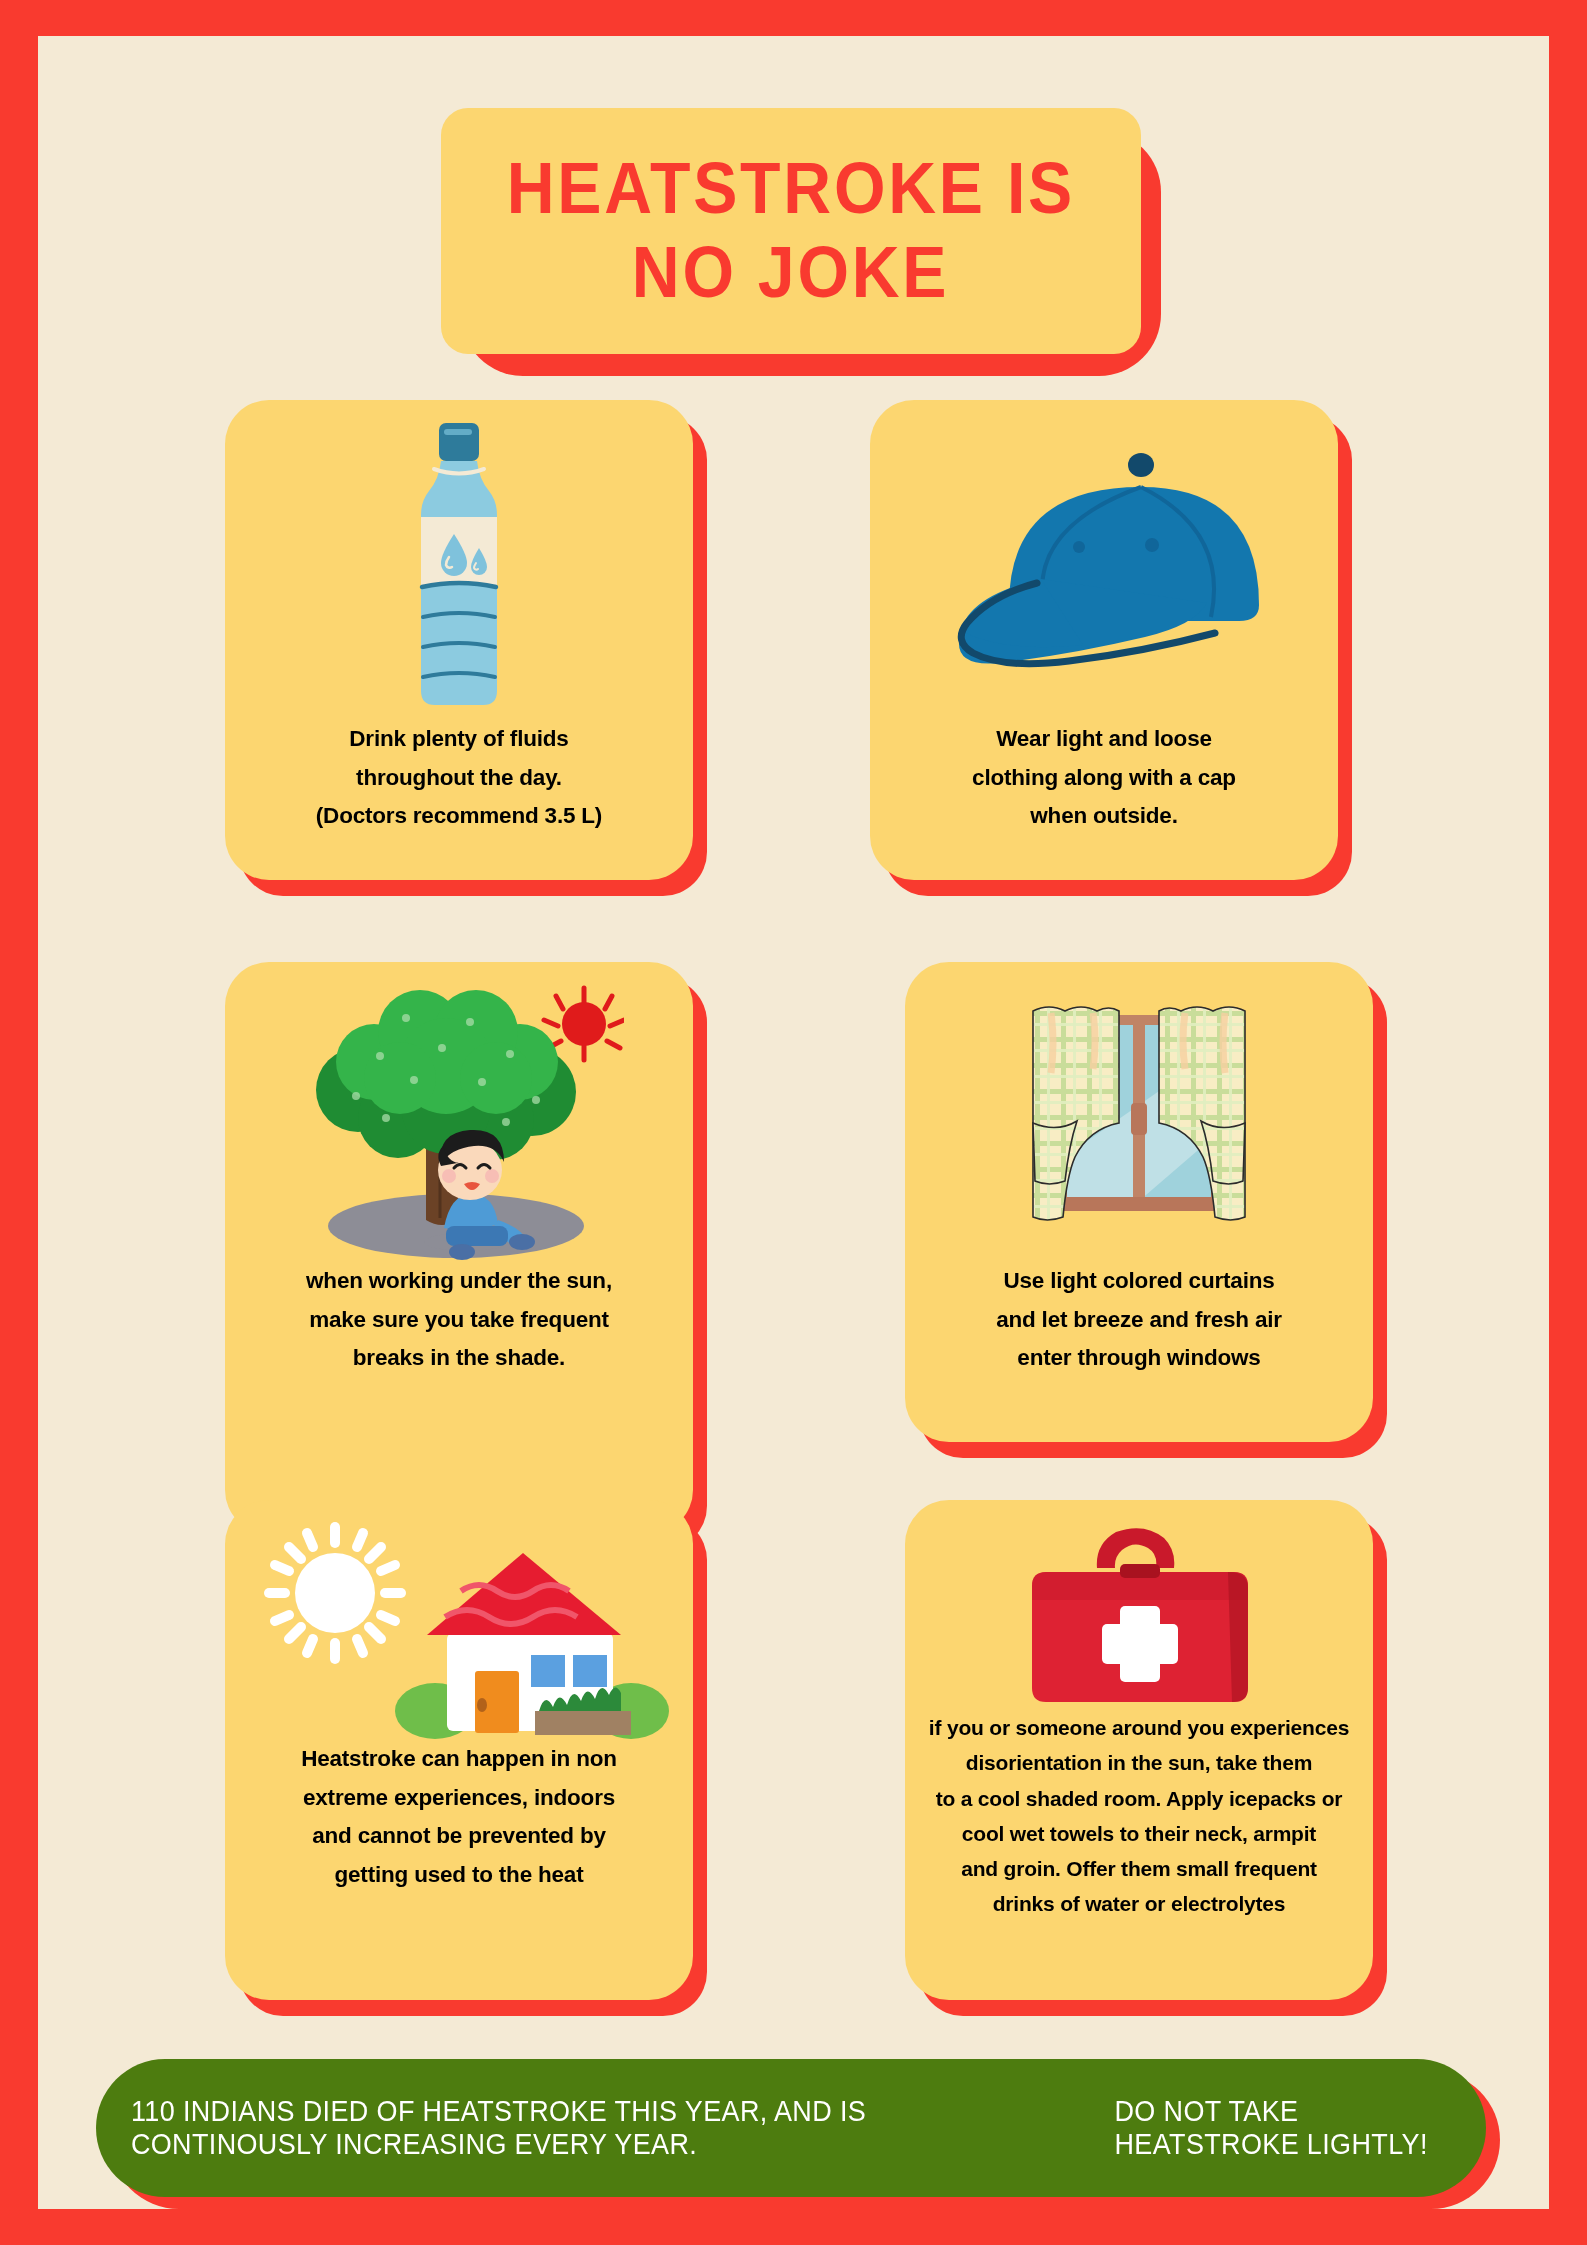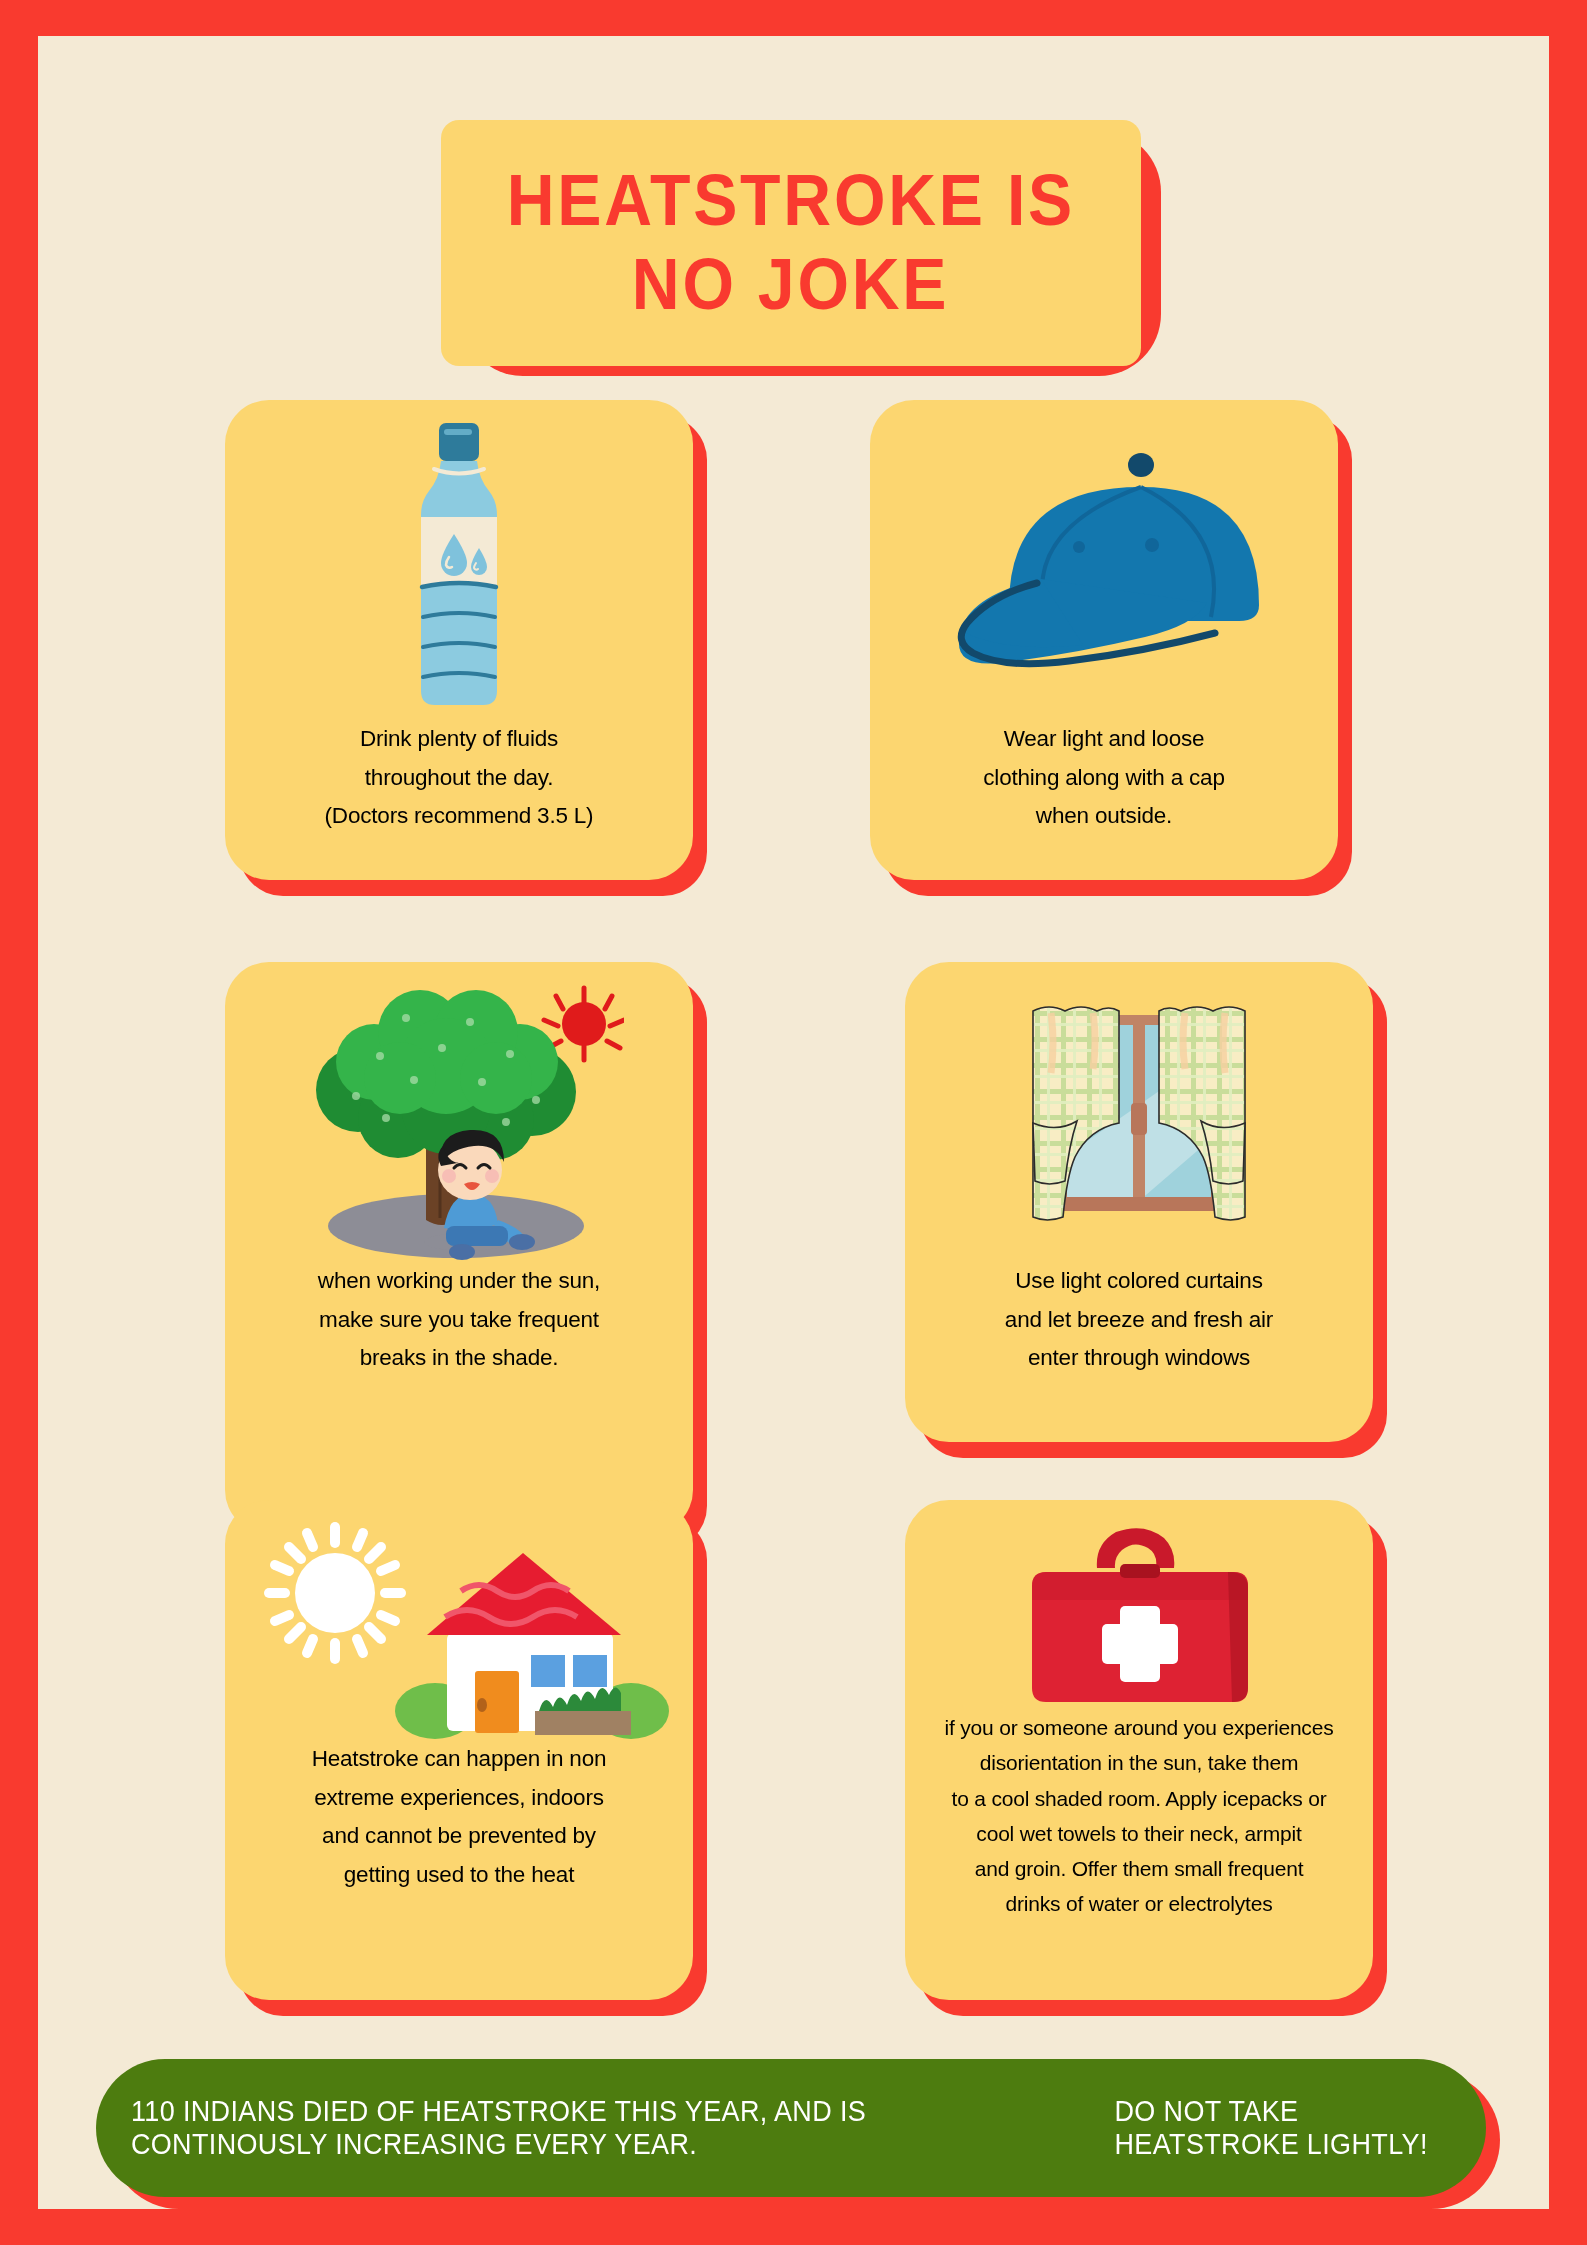--- a/index.html
+++ b/index.html
@@ -31,24 +31,24 @@
   }
   .title-shadow {
     position: absolute;
     left: 20px; top: 22px;
     width: 700px; height: 246px;
     background: #F93A2F;
     border-radius: 62px;
   }
   .title-card {
     position: absolute;
-    left: 0; top: 12px;
+    left: 0; top: 0;
     width: 700px; height: 246px;
     background: #FCD670;
-    border-radius: 18px;
+    border-radius: 27px;
     display: flex;
     flex-direction: column;
     align-items: center;
     justify-content: center;
     gap: 6px;
   }
   .title-line {
     color: #F93A2F;
     font-family: "Liberation Sans Narrow", "Liberation Sans", sans-serif;
     font-weight: bold;
@@ -82,21 +82,21 @@
   .art {
     flex: 0 0 auto;
     display: flex;
     align-items: center;
     justify-content: center;
     width: 100%;
   }
   .card-text {
     color: #000;
     font-family: "Liberation Sans", sans-serif;
-    font-weight: normal;
+    font-weight: bold;
     font-size: 22.5px;
     line-height: 1.72;
     text-align: center;
     padding: 0 18px;
     white-space: pre-line;
     letter-spacing: -0.2px;
   }
   .card-text.small {
     font-size: 21px;
     line-height: 1.68;

